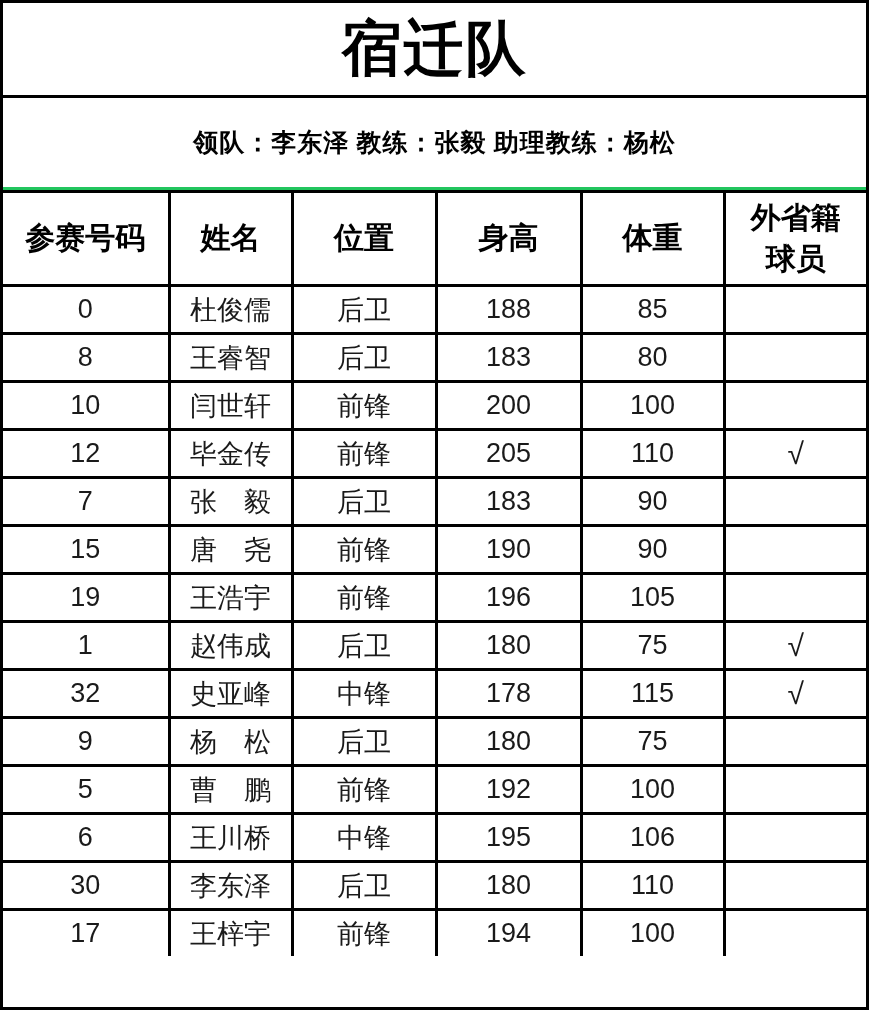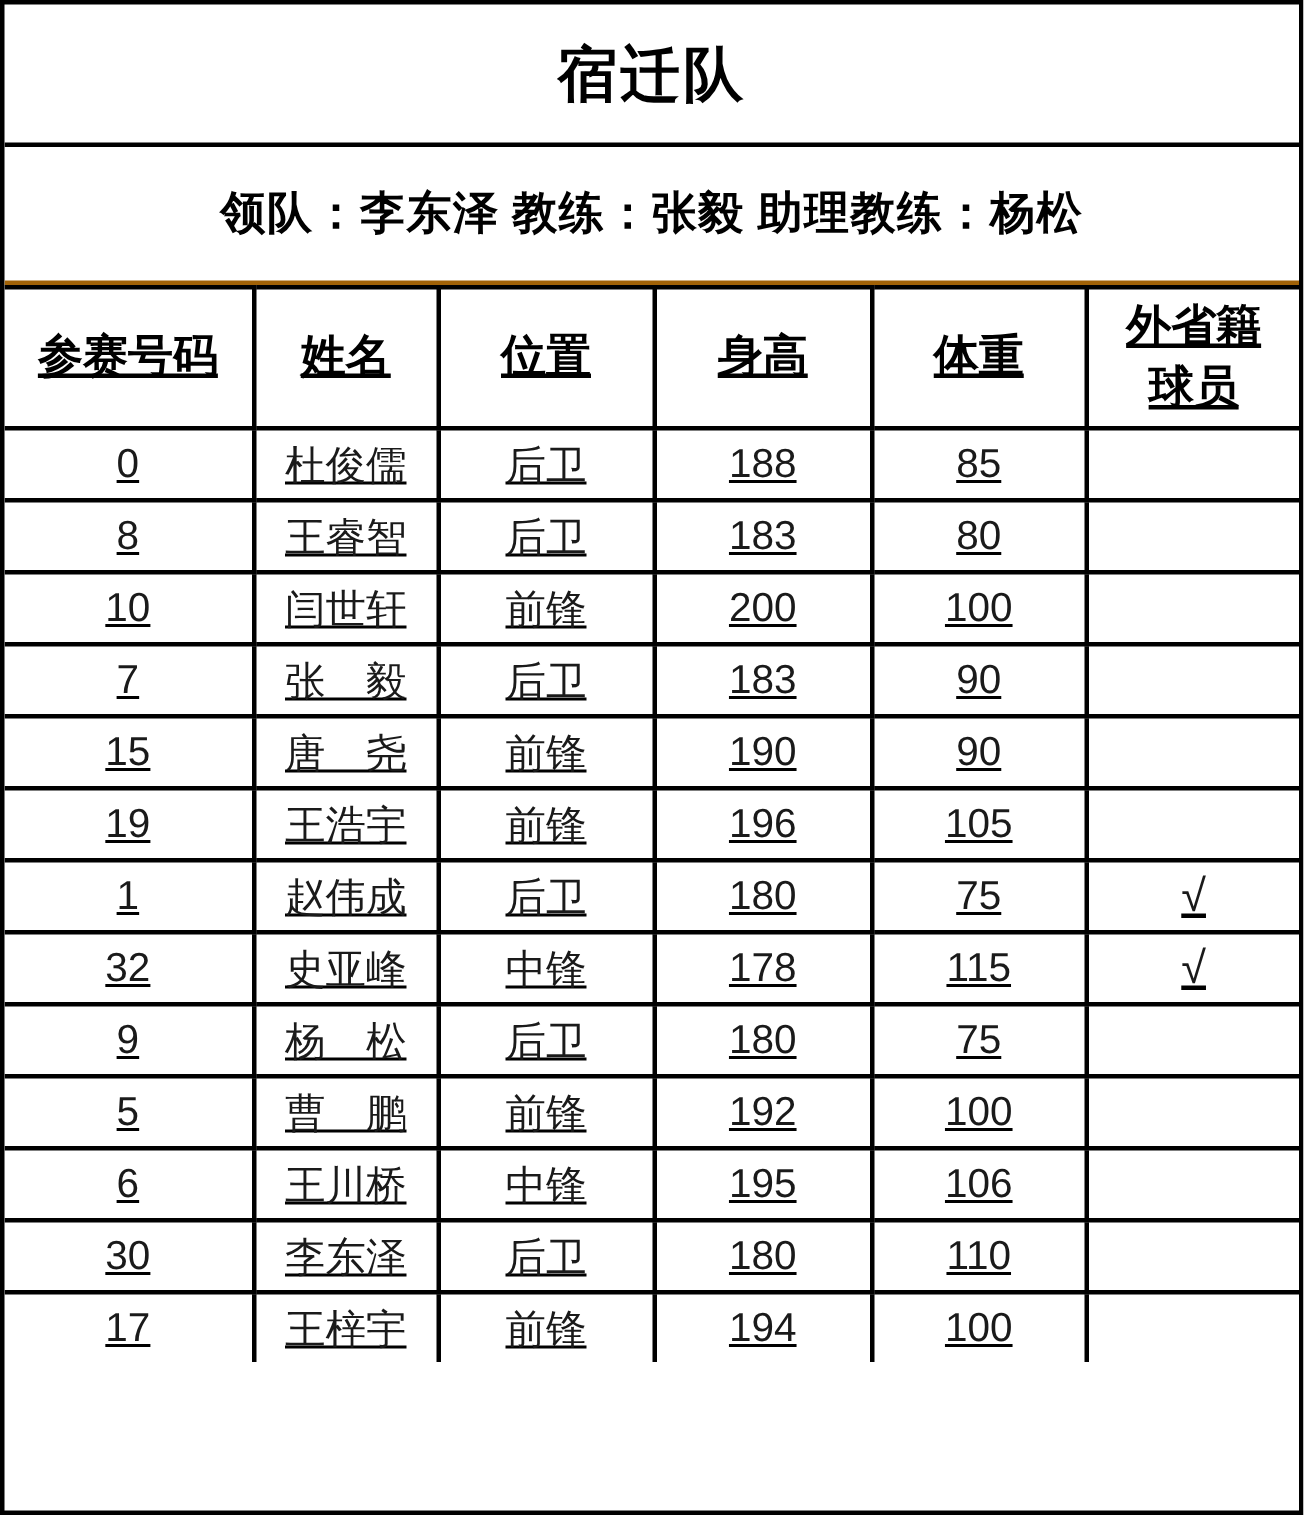--- a/index.html
+++ b/index.html
@@ -17,40 +17,39 @@
     color: #000000;
     overflow: hidden;
   }
   .title-row {
     height: 95px;
     box-sizing: border-box;
     border-bottom: 3px solid #000000;
     display: flex;
     align-items: center;
     justify-content: center;
-    font-size: 40px;
+    font-size: 60px;
     font-weight: bold;
     letter-spacing: 2px;
   }
   .staff-row {
     height: 92px;
     box-sizing: border-box;
-    border-bottom: 3px solid #a16207;
+    border-bottom: 3px solid #22c55e;
     display: flex;
     align-items: center;
     justify-content: center;
-    font-size: 30px;
+    font-size: 25px;
     font-weight: bold;
     letter-spacing: 1px;
   }
   table.roster {
     width: 100%;
     border-collapse: collapse;
     table-layout: fixed;
-    text-decoration: underline;
   }
   table.roster th,
   table.roster td {
     border: 3px solid #000000;
     text-align: center;
     vertical-align: middle;
     padding: 0;
     overflow: hidden;
   }
   table.roster th {
@@ -126,20 +125,28 @@
         </tr>
         <tr>
           <td class="col-number">10</td>
           <td class="col-name">闫世轩</td>
           <td class="col-position">前锋</td>
           <td class="col-height">200</td>
           <td class="col-weight">100</td>
           <td class="col-foreign"></td>
         </tr>
         <tr>
+          <td class="col-number">12</td>
+          <td class="col-name">毕金传</td>
+          <td class="col-position">前锋</td>
+          <td class="col-height">205</td>
+          <td class="col-weight">110</td>
+          <td class="col-foreign">√</td>
+        </tr>
+        <tr>
           <td class="col-number">7</td>
           <td class="col-name">张　毅</td>
           <td class="col-position">后卫</td>
           <td class="col-height">183</td>
           <td class="col-weight">90</td>
           <td class="col-foreign"></td>
         </tr>
         <tr>
           <td class="col-number">15</td>
           <td class="col-name">唐　尧</td>

